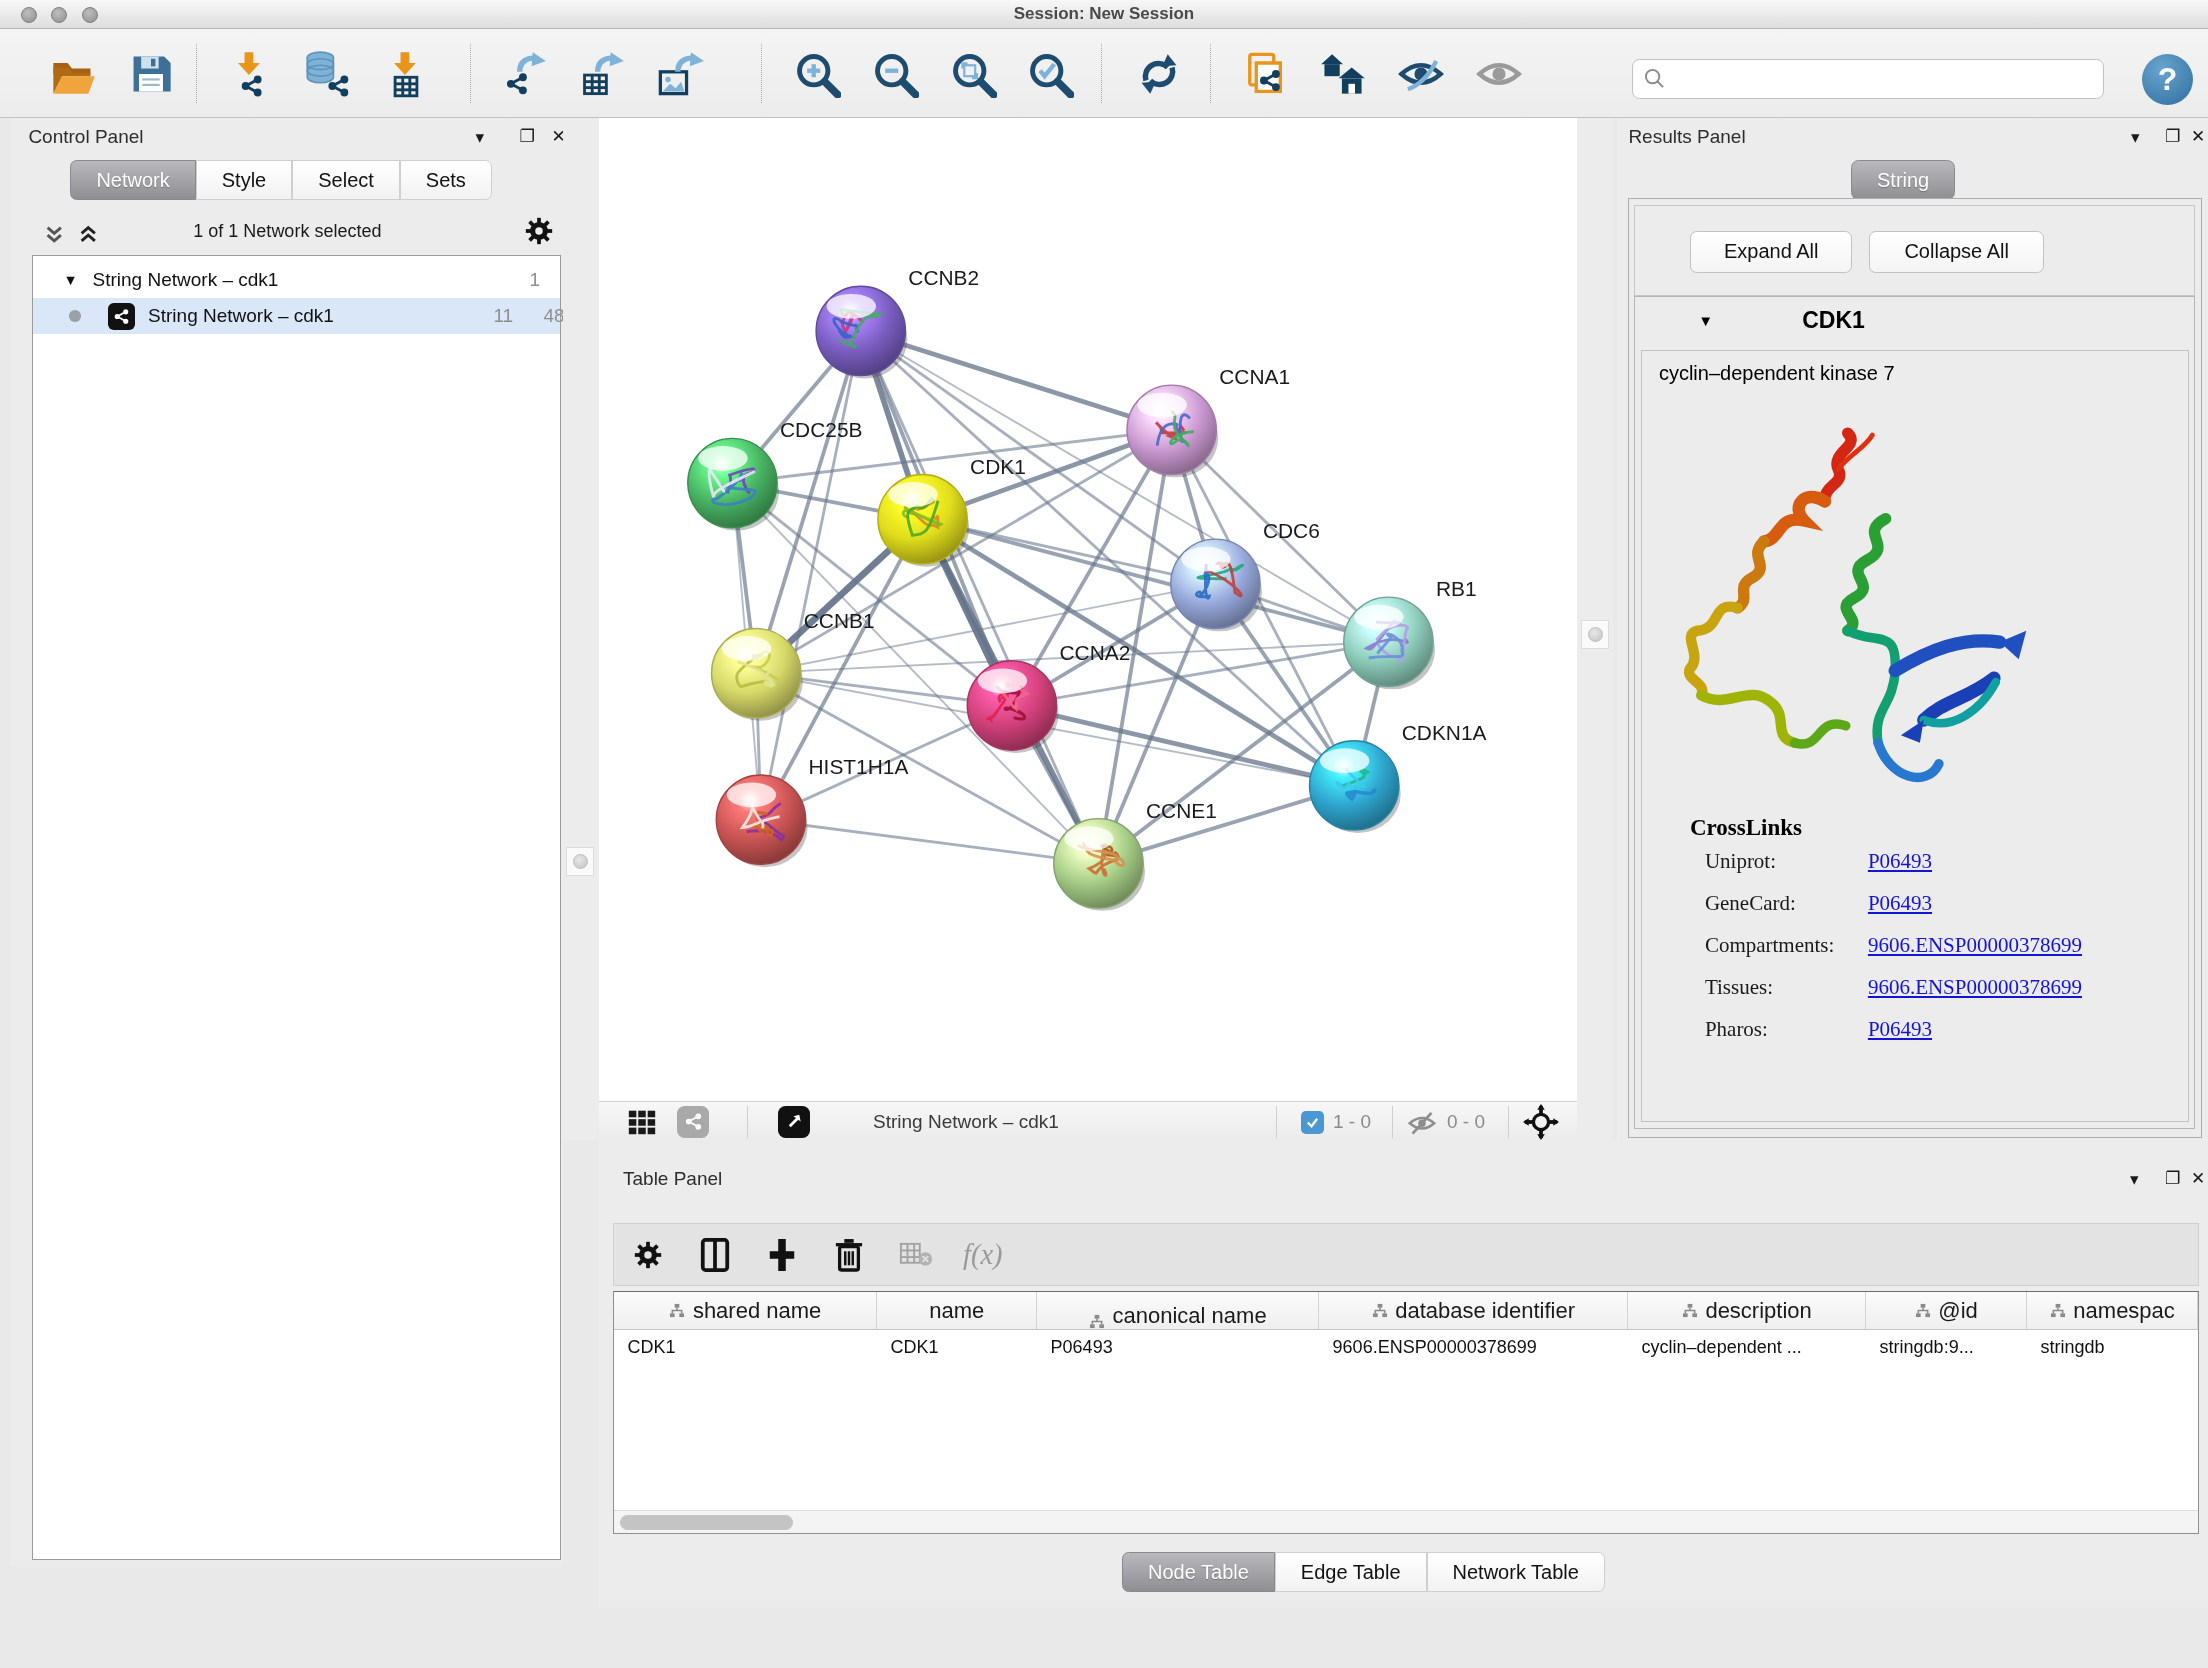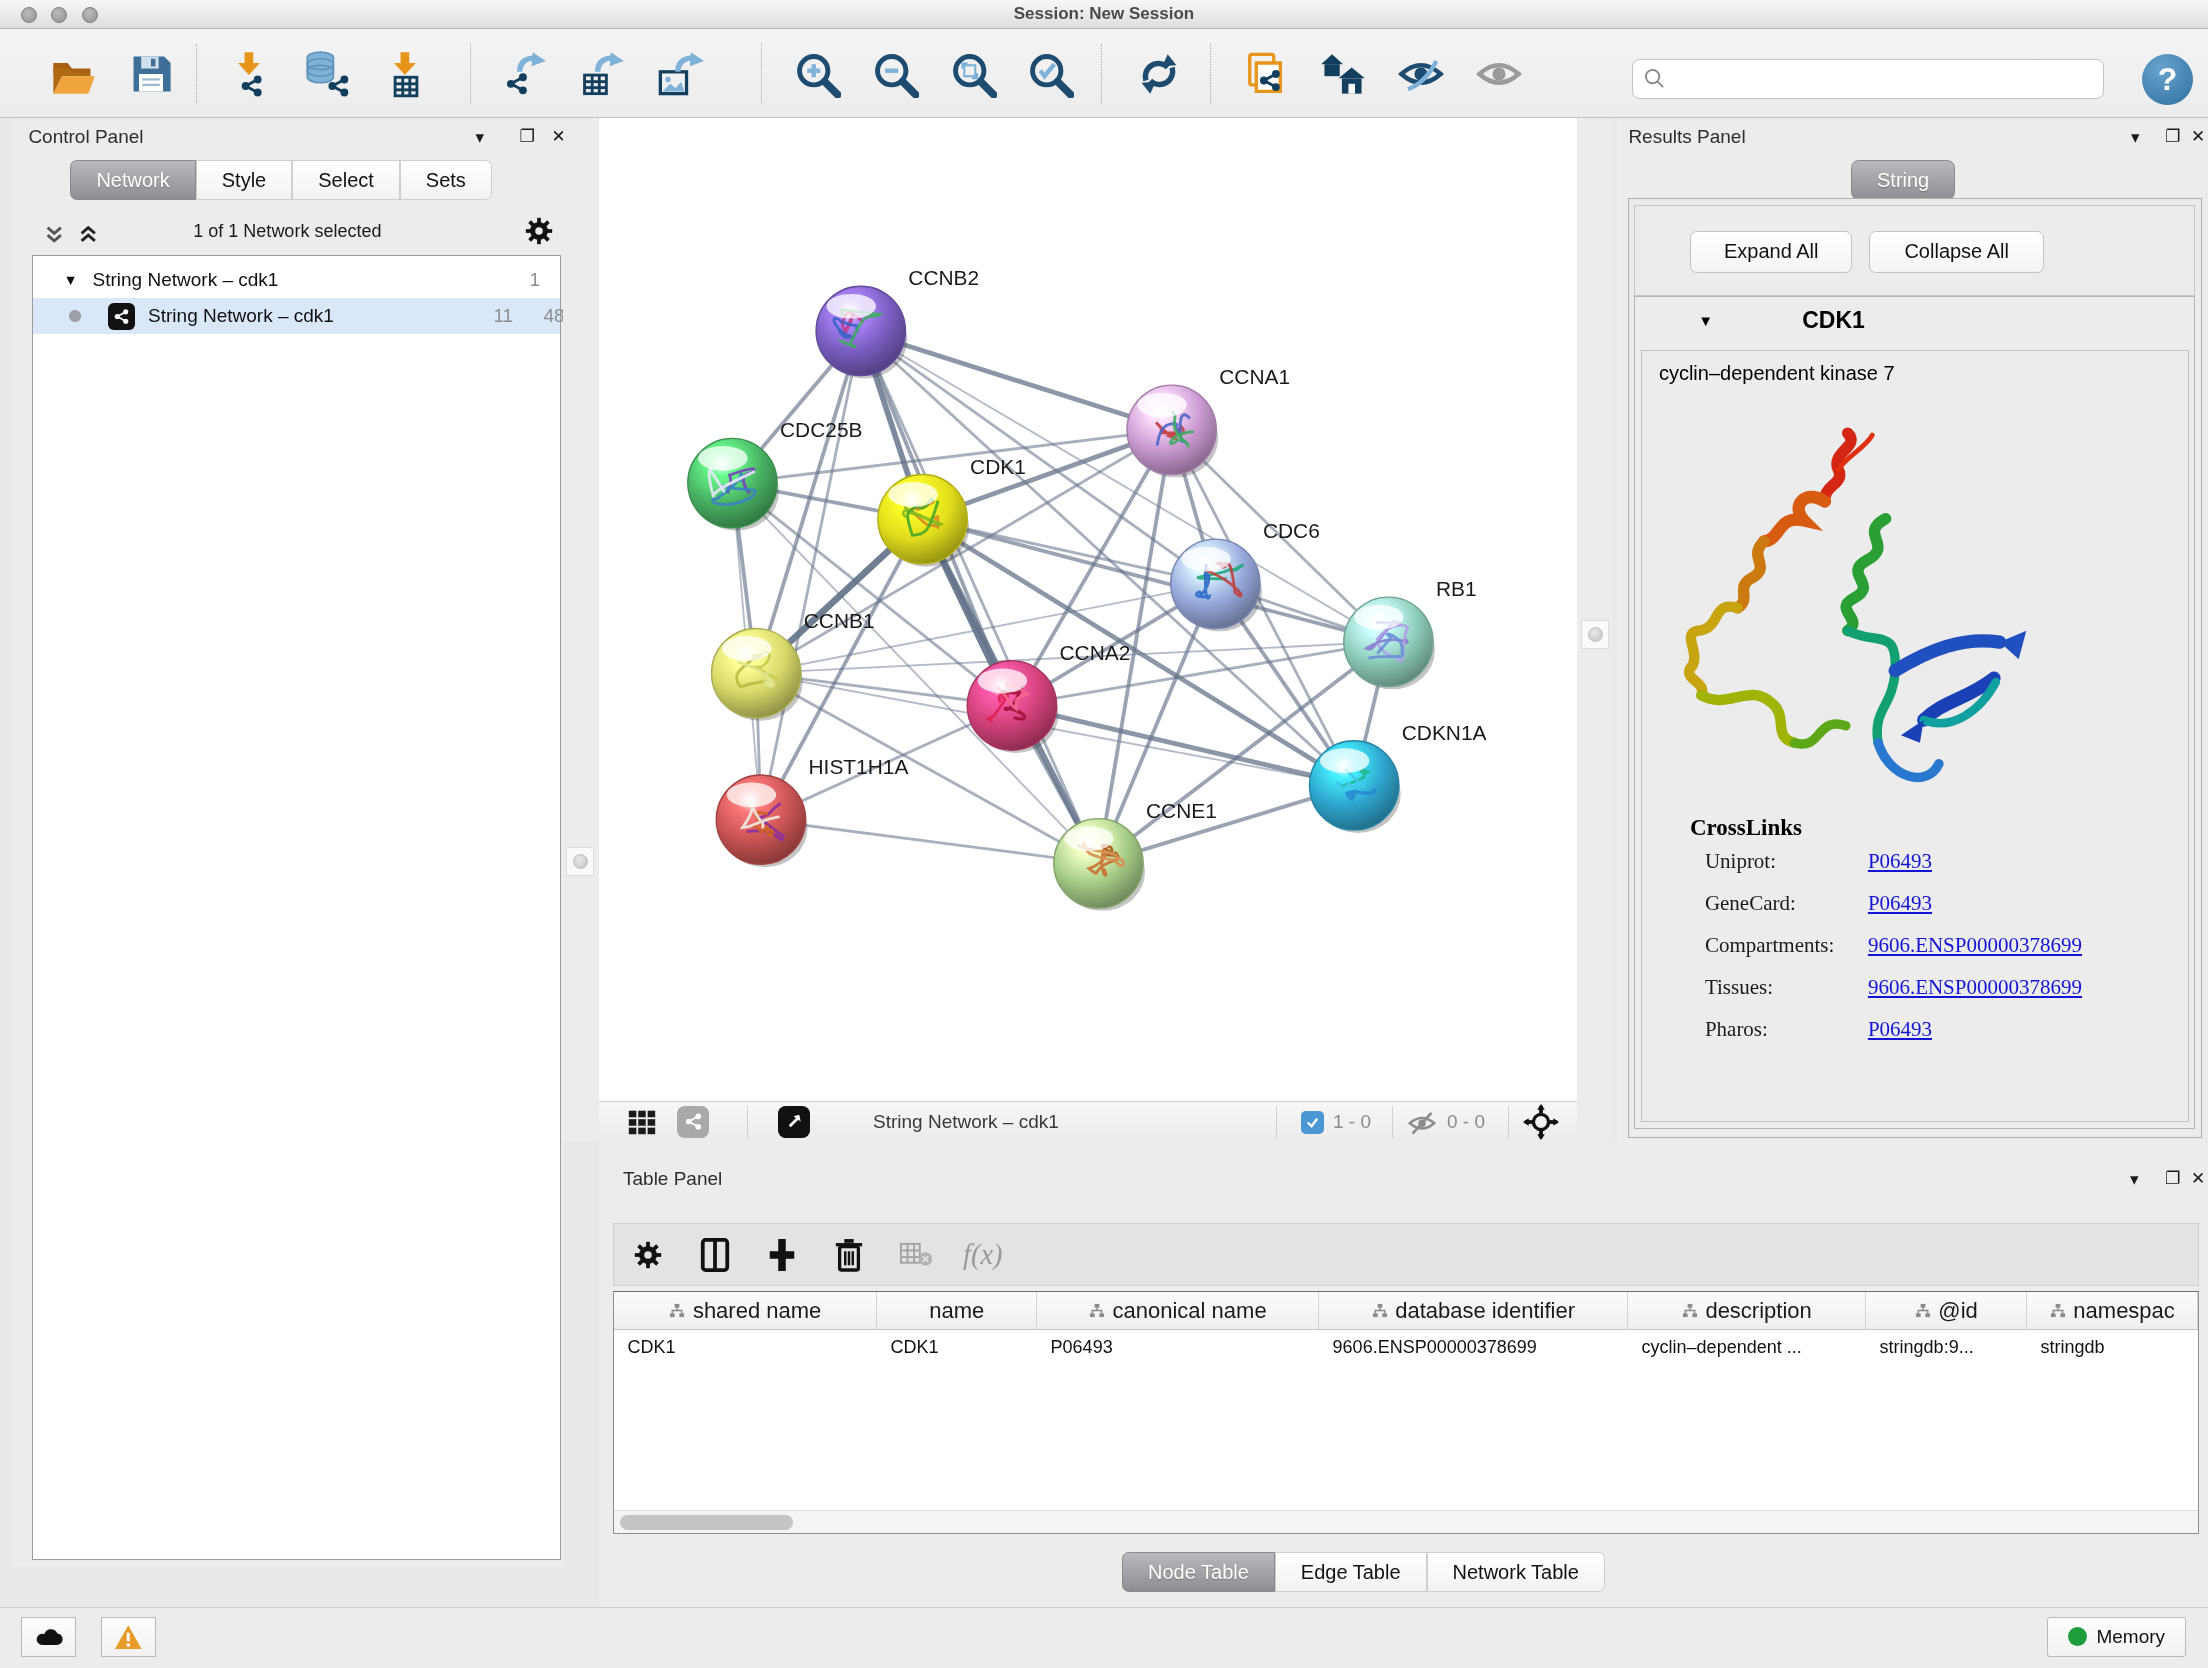--- a/index.html
+++ b/index.html
@@ -773,21 +773,21 @@
   <rect x="6" y="1" width="5" height="4" fill="#8a8a8a"></rect>
               <rect x="1" y="11" width="5" height="4" fill="#8a8a8a"></rect>
   <rect x="11" y="11" width="5" height="4" fill="#8a8a8a"></rect>
   <path d="M8.5 5 v3 M3.5 11 V8 h10 v3" fill="none" stroke="#8a8a8a" stroke-width="1.6"></path>
             </svg>
             <span>shared name</span>
           </div>
           <div class="th" style="width: 160px;">
             <span>name</span>
           </div>
-          <div class="th" style="width: 282px;">
+          <div class="th" style="width: 282px; align-items: flex-end;">
             <svg width="16" height="15" viewBox="0 0 17 16">
   <rect x="6" y="1" width="5" height="4" fill="#8a8a8a"></rect>
               <rect x="1" y="11" width="5" height="4" fill="#8a8a8a"></rect>
   <rect x="11" y="11" width="5" height="4" fill="#8a8a8a"></rect>
   <path d="M8.5 5 v3 M3.5 11 V8 h10 v3" fill="none" stroke="#8a8a8a" stroke-width="1.6"></path>
             </svg>
             <span>canonical name</span>
           </div>
           <div class="th" style="width: 309px;">
             <svg width="16" height="15" viewBox="0 0 17 16">
@@ -835,33 +835,15 @@
           <div class="td" style="width: 161px;">stringdb:9...</div>
           <div class="td" style="width: 171px;">stringdb</div>
         </div>
       <div class="tbl-scroll">
         <div class="tbl-thumb"></div>
       </div>
     </div>
     <div class="tp-tabs tabgrp" id="tbl-tabs"><div class="tab active">Node Table</div><div class="tab">Edge Table</div><div class="tab">Network Table</div></div>
   </div>
 
-  <div class="statusbar">
-    <div class="sb-btn" style="left:21px;width:55px">
-      <svg width="30" height="21" viewBox="0 0 32 22">
-        <path d="M9 20 a6 6 0 1 1 2-11.6 a7.5 7.5 0 0 1 14-0.5 a5.5 5.5 0 0 1-1 12.1 Z" fill="#111"></path>
-      </svg>
-    </div>
-    <div class="sb-btn" style="left:101px;width:55px">
-      <svg width="28.5" height="26" viewBox="0 0 30 27">
-        <polygon points="15,1 29,26 1,26" fill="#e89b28"></polygon>
-        <rect x="13.4" y="9" width="3.2" height="9" fill="#fff"></rect>
-        <circle cx="15" cy="22" r="2" fill="#fff"></circle>
-      </svg>
-    </div>
-    <div class="sb-btn" style="left:2047px;width:139px;border-radius:2.9px">
-      <span class="mem-dot"></span>
-      <span style="font-size:19px;color:#111">Memory</span>
-    </div>
-  </div>
 
 </div>
 
 
 </body></html>

